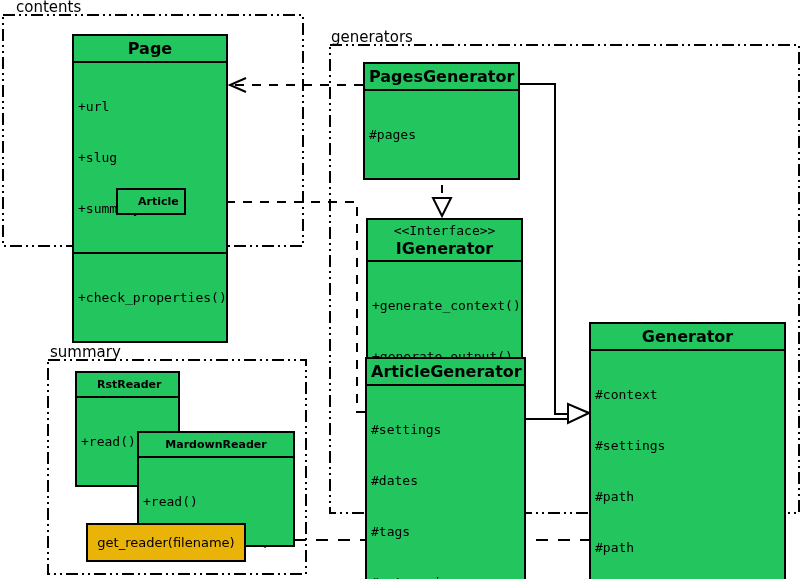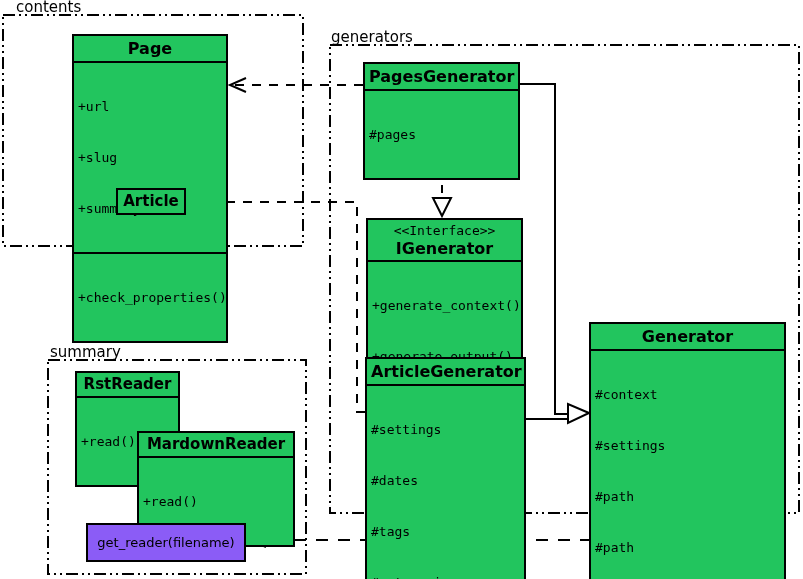--- a/index.html
+++ b/index.html
@@ -14,34 +14,34 @@
   }
   .cls {
     position:absolute; z-index:2; box-sizing:border-box;
     border:2px solid #000; background:#22c55e;
   }
   .cls-title {
     font-family:"DejaVu Sans","Liberation Sans",sans-serif;
     font-weight:bold; font-size:16px; line-height:19px;
     text-align:center; padding:3px 4px;
   }
-  .cls-title.small { font-size:15px; padding:2px 5px; }
+  .cls-title.small { font-size:11px; padding:2px 20px; }
   .has-below { border-bottom:2px solid #000; }
   .cls-stereo {
     font-family:"DejaVu Sans Mono","Liberation Mono",monospace;
     font-weight:normal; font-size:13px; line-height:17px; text-align:center;
   }
   .cls-sec {
     font-family:"DejaVu Sans Mono","Liberation Mono",monospace;
     font-size:13px; line-height:17px; padding:1px 4px; white-space:pre;
   }
   .sec-div { border-top:2px solid #000; }
   .fn-box {
     position:absolute; z-index:2; box-sizing:border-box;
-    border:2px solid #000; background:#8b5cf6;
+    border:2px solid #000; background:#eab308;
     display:flex; align-items:center; justify-content:center;
     font-size:13px;
   }
 </style>
 </head>
 <body>
 
 <div class="canvas">
 
   <svg class="wires" width="803" height="579" viewBox="0 0 803 579">

